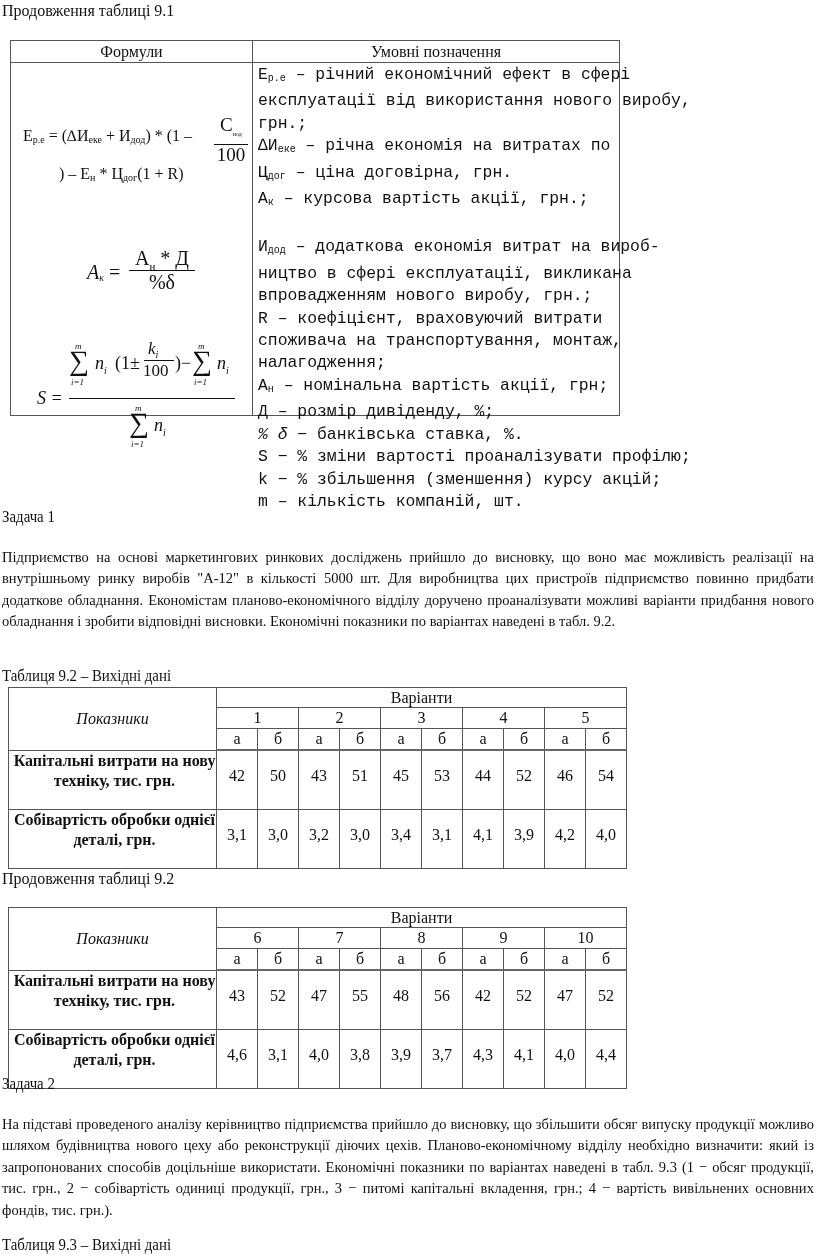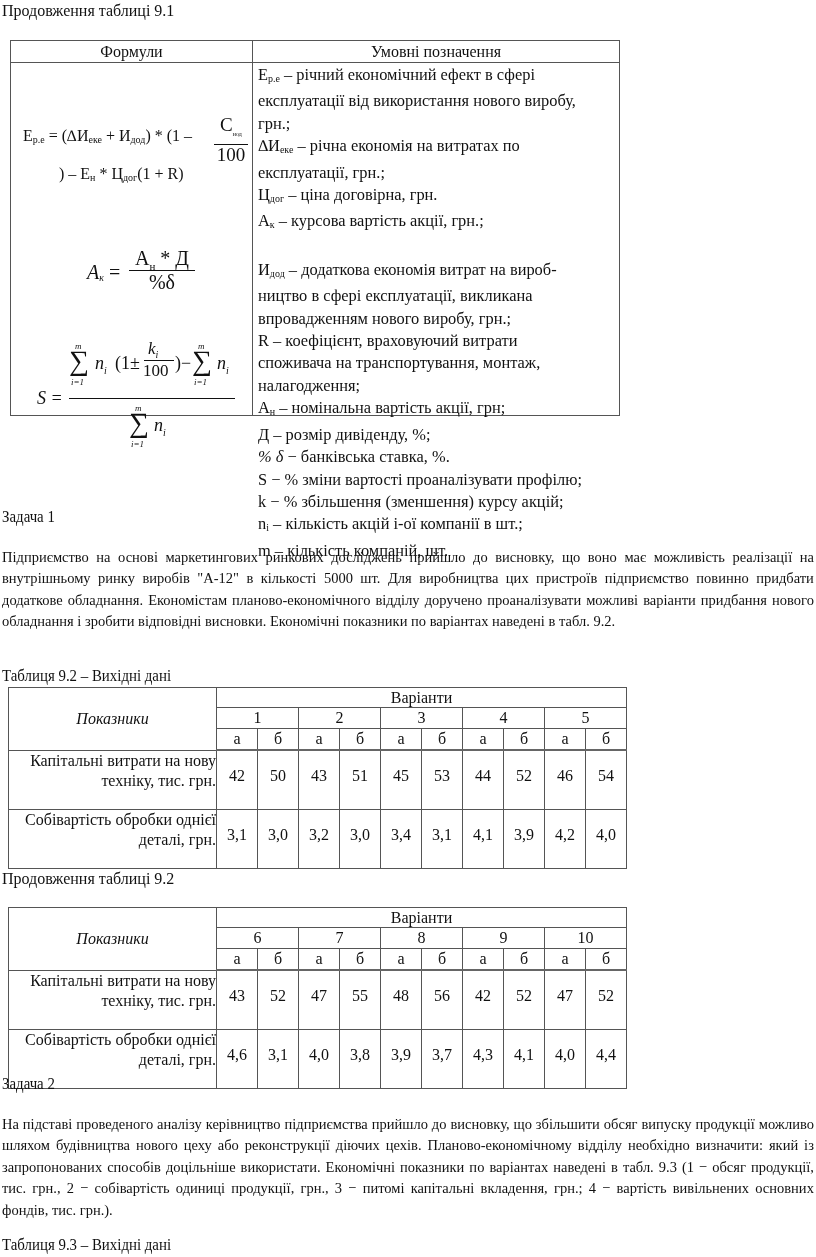--- a/index.html
+++ b/index.html
@@ -17,29 +17,29 @@
     width: 873px;
   }
   
   .t91 { position: absolute; left: 10px; top: 40px; width: 610px; height: 376px;
          border: 1.5px solid #555; box-sizing: border-box; }
   .t91 .hdr { position: absolute; left: 0; top: 0; right: 0; height: 21px;
               border-bottom: 1.5px solid #555; }
   .t91 .vdiv { position: absolute; left: 241px; top: 0; bottom: 0; border-left: 1.5px solid #555; }
   .t91 .hcell { position: absolute; top: 0; height: 21px; line-height: 21px; text-align: center; font-size: 16px; }
   .defs { position: absolute; left: 247px; top: 23px; width: 360px; font-size: 16.4px; line-height: 22.4px; }
-  .defs .line { white-space: nowrap; }
+  .defs .line { white-space: nowrap; font-family: Liberation Mono, monospace; }
   .defs .gap { height: 22px; }
   sub.s { font-size: 10px; vertical-align: -2px; }
   .formula { position: absolute; font-size: 16px; white-space: nowrap; }
   .ital { font-style: italic; }
   
   table.dt { position: absolute; left: 8px; border-collapse: collapse; font-size: 16px; }
   table.dt td { border: 1px solid #555; padding: 0; text-align: center; vertical-align: middle; }
-  table.dt td.lbl { text-align: right; padding-left: 4px; vertical-align: top; line-height: 20px; }
+  table.dt td.lbl { text-align: center; padding-left: 4px; vertical-align: top; line-height: 20px; font-weight: bold; }
   table.dt td.val { vertical-align: top; padding-top: 16px; width: 40px; }
   table.dt tr.h1 td { height: 19px; }
   table.dt tr.h2 td { height: 20px; }
   table.dt tr.h3 td { height: 20px; border-bottom: 2.5px solid #666; }
   table.dt tr.d td { height: 42px; }
   table.dt td.pok { width: 207px; font-style: italic; }
 </style>
 </head>
 <body>
 
@@ -93,36 +93,34 @@
     <span style="position:absolute;left:118px;top:68px;font-size:28px;line-height:28px;">∑</span>
     <span class="ital" style="position:absolute;left:120px;top:98px;font-size:9px;">i=1</span>
     <span class="ital" style="position:absolute;left:143px;top:74px;font-size:18px;"><span>n</span><sub style="font-size:10px;">i</sub></span>
   </div>
 
   <div class="defs">
     <div class="line"><span>Е</span><sub class="s">р.е</sub><span> – річний економічний ефект в сфері</span></div>
     <div class="line"><span>експлуатації від використання нового виробу,</span></div>
     <div class="line"><span>грн.;</span></div>
     <div class="line"><span>∆И</span><sub class="s">еке</sub><span> – річна економія на витратах по</span></div>
-    <div class="line"><span>експлуатації, грн.;</span></div>
     <div class="line"><span>Ц</span><sub class="s">дог</sub><span> – ціна договірна, грн.</span></div>
     <div class="line"><span>А</span><sub class="s">к</sub><span> – курсова вартість акції, грн.;</span></div>
     <div class="gap"></div>
     <div class="line"><span>И</span><sub class="s">дод</sub><span> – додаткова економія витрат на вироб-</span></div>
     <div class="line"><span>ництво в сфері експлуатації, викликана</span></div>
     <div class="line"><span>впровадженням нового виробу, грн.;</span></div>
     <div class="line"><span>R</span><span> – коефіцієнт, враховуючий витрати</span></div>
     <div class="line"><span>споживача на транспортування, монтаж,</span></div>
     <div class="line"><span>налагодження;</span></div>
     <div class="line"><span>А</span><sub class="s">н</sub><span> – номінальна вартість акції, грн;</span></div>
     <div class="line"><span>Д</span><span> – розмір дивіденду, %;</span></div>
     <div class="line"><span style="font-style:italic;">% δ</span><span>  − банківська ставка, %.</span></div>
     <div class="line"><span>S</span><span> − % зміни вартості проаналізувати профілю;</span></div>
     <div class="line"><span>k</span><span> − % збільшення (зменшення) курсу акцій;</span></div>
-    <div class="line"><span>n</span><sub class="s">i</sub><span> – кількість акцій і-ої компанії в шт.;</span></div>
     <div class="line"><span>m</span><span> – кількість компаній, шт.</span></div>
   </div>
 </div>
 
 <div class="caption" style="top:508px;transform:scaleX(0.93);transform-origin:left;">Задача 1</div>
 <div class="para" style="top:546px;">Підприємство на основі маркетингових ринкових досліджень прийшло до висновку, що воно має можливість реалізації на внутрішньому ринку виробів "А-12" в кількості 5000 шт. Для виробництва цих пристроїв підприємство повинно придбати додаткове обладнання. Економістам планово-економічного відділу доручено проаналізувати можливі варіанти придбання нового обладнання і зробити відповідні висновки. Економічні показники по варіантах наведені в табл. 9.2.</div>
 
 <div class="caption" style="top:667px;transform:scaleX(0.93);transform-origin:left;">Таблиця 9.2 – Вихідні дані</div>
 <table class="dt" style="top:687px;">
   <tbody>

